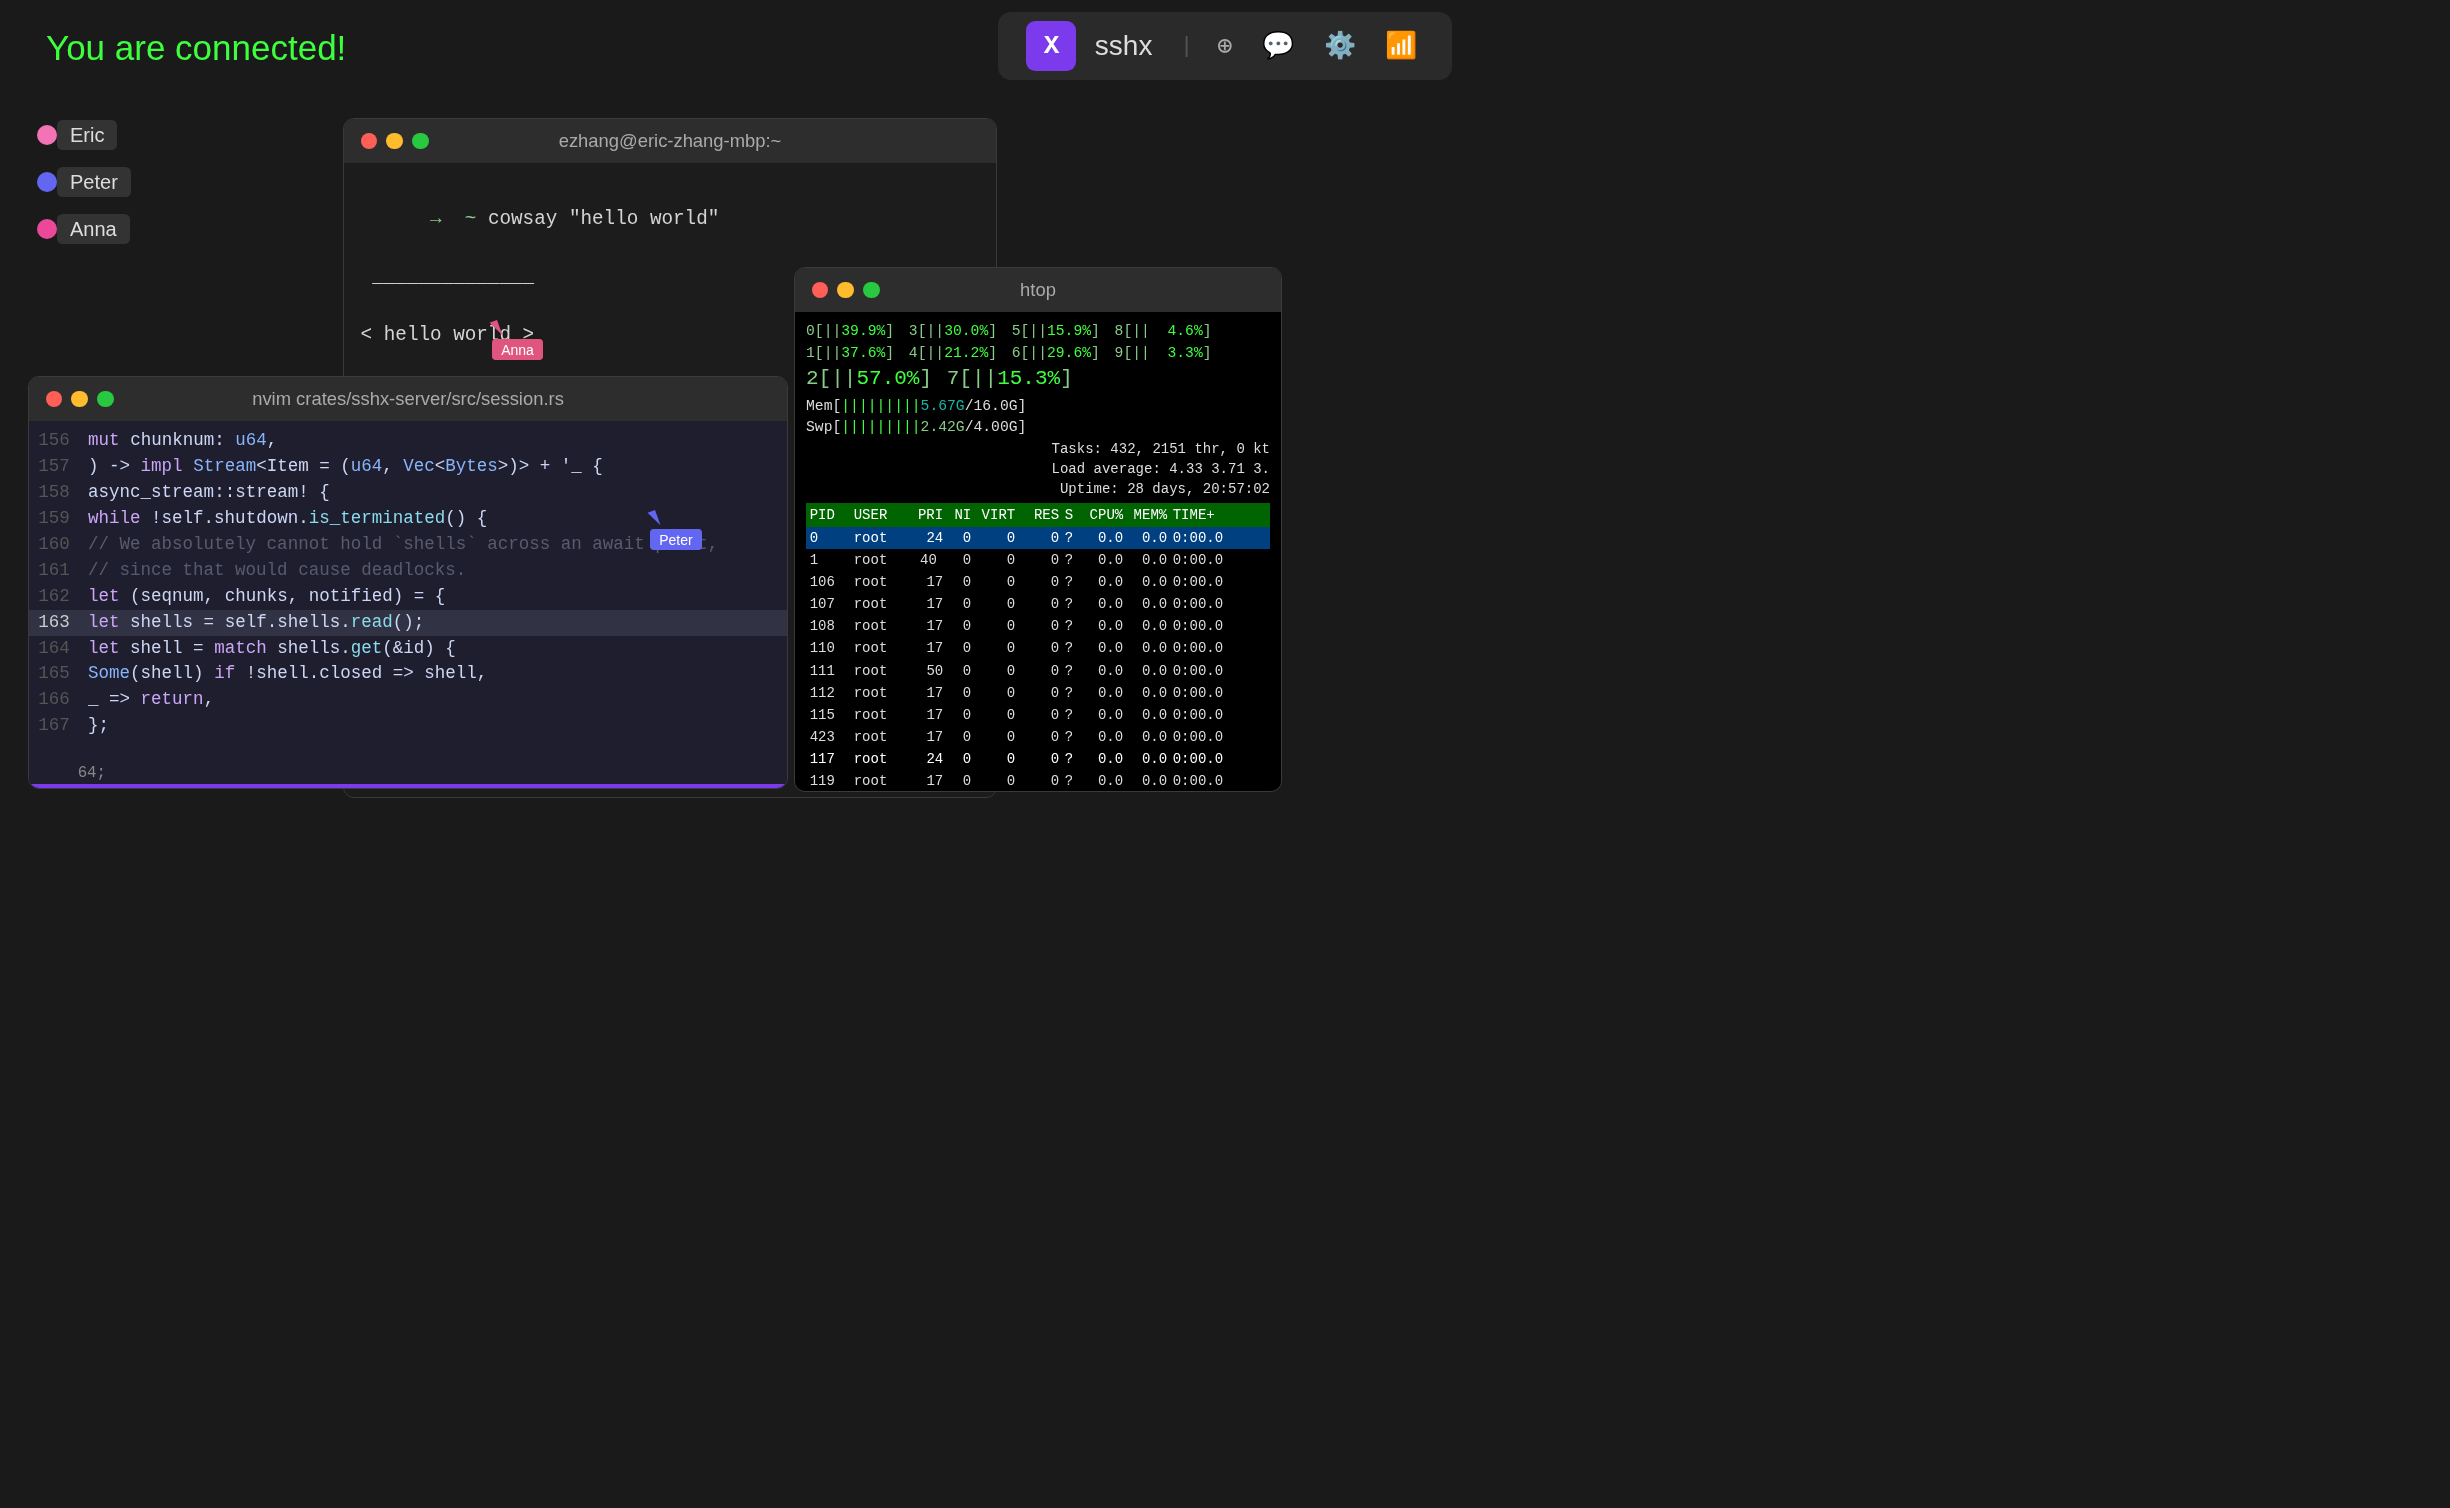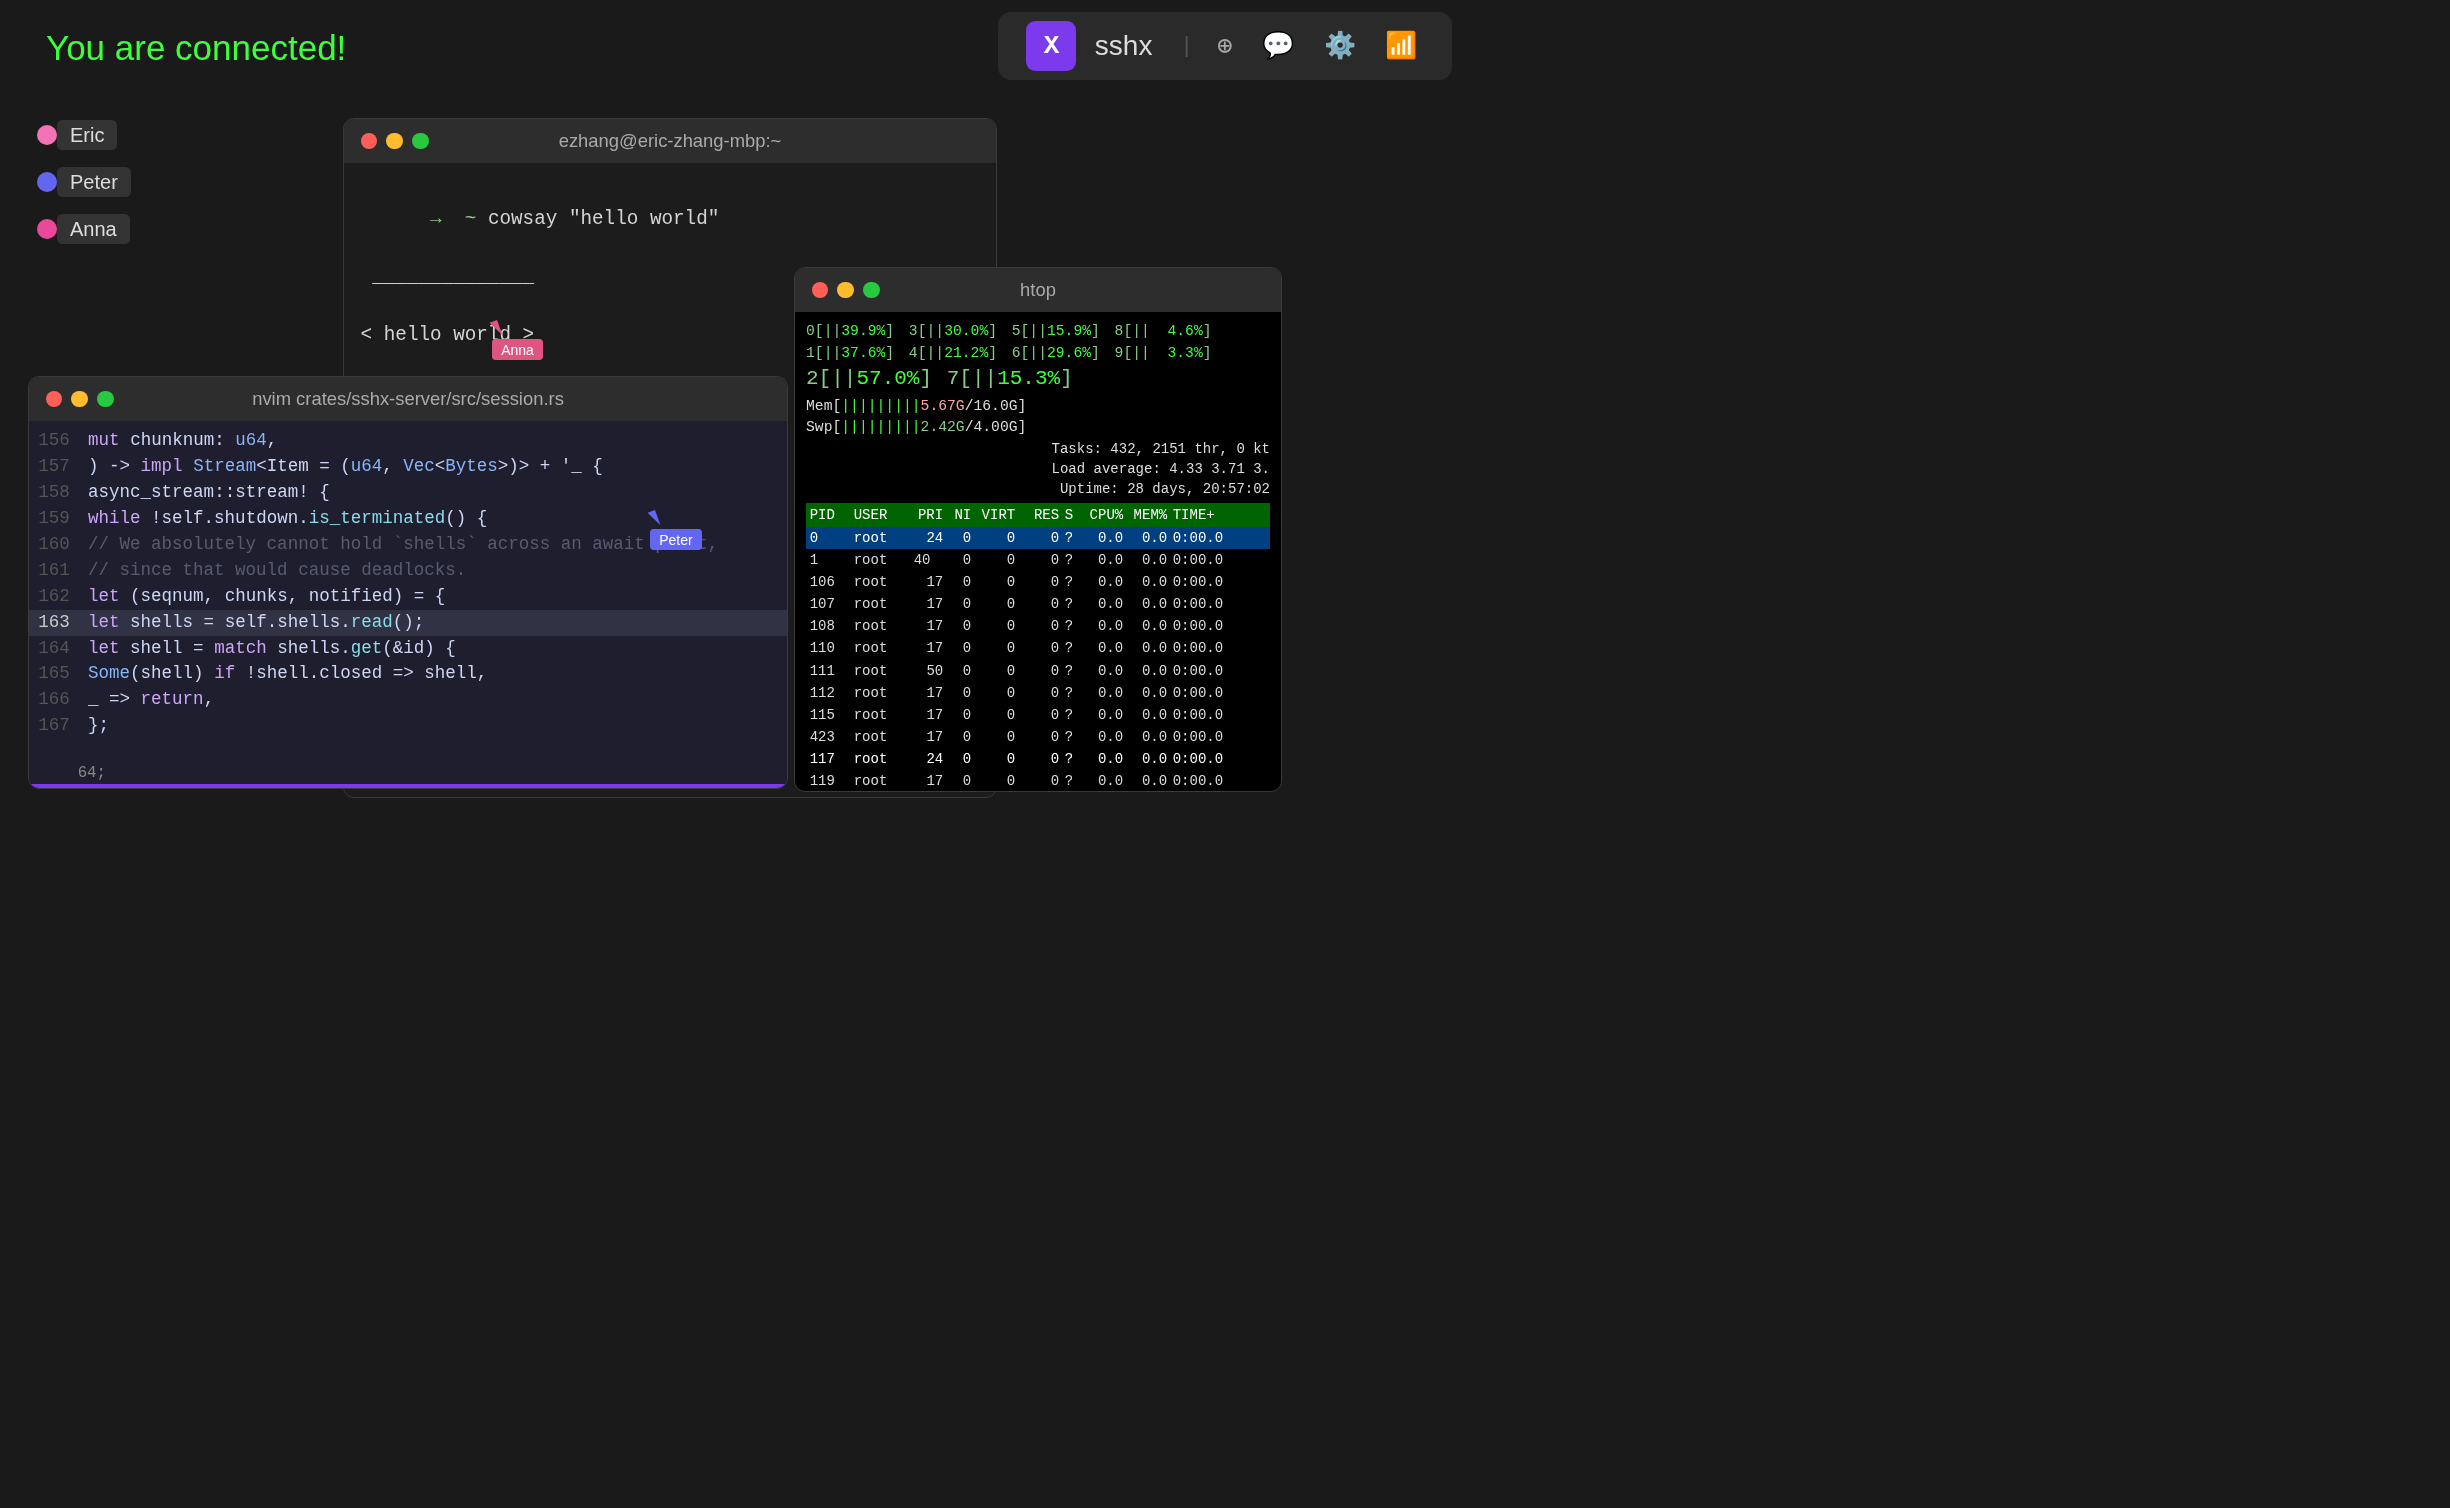--- a/index.html
+++ b/index.html
@@ -381,21 +381,21 @@
       <span style="color:#88cc88;">4[||<span style="color:#3dff3d;">21.2%</span>]</span>
       <span style="color:#88cc88;">6[||<span style="color:#3dff3d;">29.6%</span>]</span>
       <span style="color:#88cc88;">9[||&nbsp;&nbsp;<span style="color:#3dff3d;">3.3%</span>]</span>
     </div>
     <div style="display:flex;gap:14.7px;font-size:21px;">
       <span style="color:#88cc88;">2[||<span style="color:#3dff3d;">57.0%</span>]</span>
       <span style="color:#88cc88;">7[||<span style="color:#3dff3d;">15.3%</span>]</span>
     </div>
 
     <div style="font-size:14.7px;color:#ddd;margin-top:1.8px;">
-      Mem[<span style="color:#3dff3d;">|||||||||</span><span style="color:#fca5a5;">5.67G</span>/16.0G]
+      Mem[<span style="color:#3dff3d;">|||||||||</span><span style="color:#14b8a6;">5.67G</span>/16.0G]
     </div>
     <div style="font-size:14.7px;color:#ddd;">
       Swp[<span style="color:#3dff3d;">|||||||||</span><span style="color:#88cc88;">2.42G</span>/4.00G]
     </div>
 
     <div style="font-size:14px;color:#ddd;text-align:right;">Tasks: 432, 2151 thr, 0 kt</div>
     <div style="font-size:14px;color:#ddd;text-align:right;">Load average: 4.33 3.71 3.</div>
     <div style="font-size:14px;color:#ddd;text-align:right;">Uptime: 28 days, 20:57:02</div>
 
     <div style="background:#006400;color:#fff;display:flex;font-size:14px;padding:1.8px 3.7px;margin-top:3.7px;">
@@ -420,21 +420,21 @@
       <span style="min-width:44px;text-align:right;padding-right:5.5px;">0</span>
       <span style="min-width:44px;text-align:right;padding-right:5.5px;">0</span>
       <span style="min-width:20px;">?</span>
       <span style="min-width:44px;text-align:right;padding-right:5.5px;">0.0</span>
       <span style="min-width:44px;text-align:right;padding-right:5.5px;">0.0</span>
       <span>0:00.0</span>
     </div>
         <div style="display: flex; font-size: 14px; padding: 0.9px 3.7px; color: rgb(221, 221, 221);">
       <span style="min-width:44px;">1</span>
       <span style="min-width:60px;">root</span>
-      <span style="min-width:35px;text-align:left;padding-right:5.5px;">40</span>
+      <span style="min-width:35px;text-align:center;padding-right:5.5px;">40</span>
       <span style="min-width:28px;text-align:right;padding-right:5.5px;">0</span>
       <span style="min-width:44px;text-align:right;padding-right:5.5px;">0</span>
       <span style="min-width:44px;text-align:right;padding-right:5.5px;">0</span>
       <span style="min-width:20px;">?</span>
       <span style="min-width:44px;text-align:right;padding-right:5.5px;">0.0</span>
       <span style="min-width:44px;text-align:right;padding-right:5.5px;">0.0</span>
       <span>0:00.0</span>
     </div>
         <div style="display: flex; font-size: 14px; padding: 0.9px 3.7px; color: rgb(221, 221, 221);">
       <span style="min-width:44px;">106</span>

